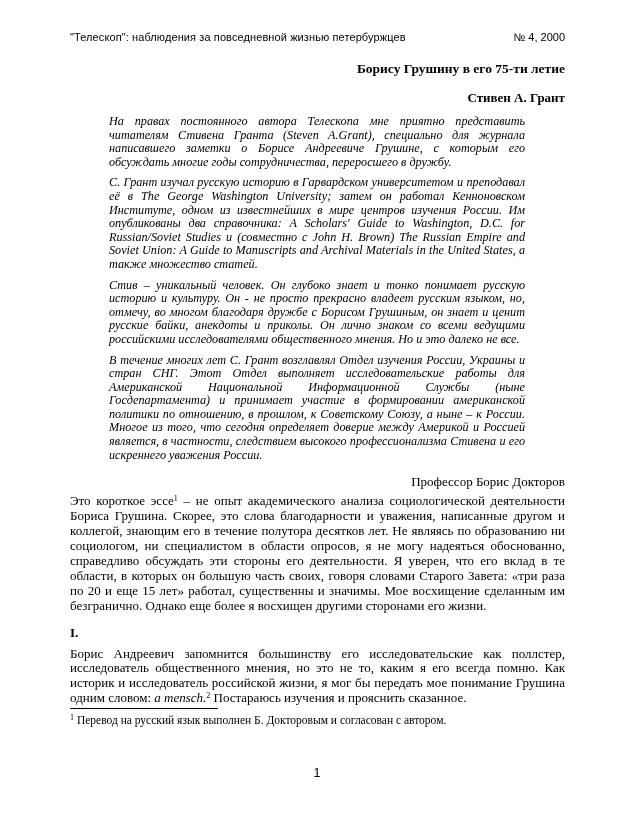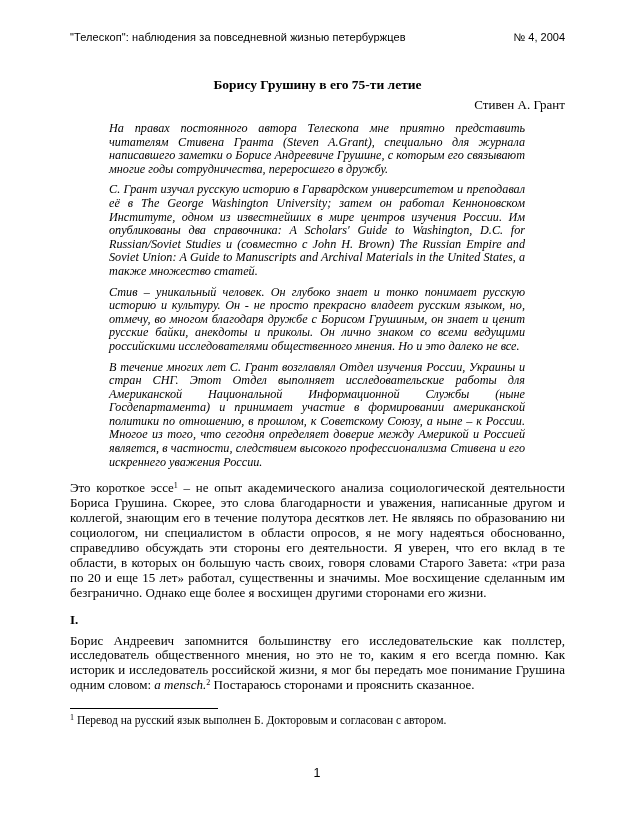--- a/index.html
+++ b/index.html
@@ -23,31 +23,31 @@
     display: flex;
     justify-content: space-between;
     align-items: baseline;
     font-family: "Liberation Sans", "DejaVu Sans", sans-serif;
     font-size: 11px;
     line-height: 13px;
   }
   .journal-name { letter-spacing: 0.1px; }
   .issue-number { white-space: nowrap; }
   .title {
-    margin: 33px 0 0 0;
-    text-align: center;
+    margin: 17px 0 0 0;
+    text-align: right;
     font-size: 13.5px;
     font-weight: bold;
     line-height: 16px;
   }
   .author {
-    margin-top: 4px;
+    margin-top: 13px;
     text-align: right;
     font-size: 13px;
-    font-weight: normal;
+    font-weight: bold;
     line-height: 15px;
   }
   .intro {
     margin: 10px 40px 0 39px;
     font-style: italic;
     font-size: 12.2px;
     line-height: 13.6px;
     text-align: justify;
   }
   .intro p {
@@ -105,40 +105,41 @@
     font-size: 12.5px;
   }
 </style>
 </head>
 <body>
 
 <div class="page">
 
   <div class="header">
     <span class="journal-name">"Телескоп": наблюдения за повседневной жизнью петербуржцев</span>
-    <span class="issue-number">№ 4, 2004</span>
+    <span class="issue-number">№ 4, 2000</span>
   </div>
 
   <div class="title">Борису Грушину в его 75-ти летие</div>
 
   <div class="author">Стивен А. Грант</div>
 
   <div class="intro">
-    <p>На правах постоянного автора Телескопа мне приятно представить читателям Стивена Гранта (Steven A.Grant), специально для журнала написавшего заметки о Борисе Андреевиче Грушине, с которым его связывают многие годы сотрудничества, переросшего в дружбу.</p>
+    <p>На правах постоянного автора Телескопа мне приятно представить читателям Стивена Гранта (Steven A.Grant), специально для журнала написавшего заметки о Борисе Андреевиче Грушине, с которым его обсуждать многие годы сотрудничества, переросшего в дружбу.</p>
     <p>С. Грант изучал русскую историю в Гарвардском университетом и преподавал её в The George Washington University; затем он работал Кенноновском Институте, одном из известнейших в мире центров изучения России. Им опубликованы два справочника: A Scholars' Guide to Washington, D.C. for Russian/Soviet Studies и (совместно с John H. Brown) The Russian Empire and Soviet Union: A Guide to Manuscripts and Archival Materials in the United States, а также множество статей.</p>
     <p>Стив – уникальный человек. Он глубоко знает и тонко понимает русскую историю и культуру. Он - не просто прекрасно владеет русским языком, но, отмечу, во многом благодаря дружбе с Борисом Грушиным, он знает и ценит русские байки, анекдоты и приколы. Он лично знаком со всеми ведущими российскими исследователями общественного мнения.  Но и это далеко не все.</p>
     <p>В течение многих лет С. Грант возглавлял Отдел изучения России, Украины и стран СНГ. Этот Отдел выполняет исследовательские работы для Американской Национальной Информационной Службы (ныне Госдепартамента) и принимает участие в формировании американской политики по отношению, в прошлом, к Советскому Союзу, а ныне – к России. Многое из того, что сегодня определяет доверие между Америкой и Россией является, в частности, следствием высокого профессионализма Стивена и его искреннего уважения России.</p>
   </div>
 
+  <div class="signature">Профессор Борис Докторов</div>
 
   <p class="body-p"><span>Это короткое эссе</span><sup>1</sup><span> – не опыт академического анализа социологической деятельности Бориса Грушина. Скорее, это слова благодарности и уважения, написанные другом и коллегой, знающим его в течение полутора десятков лет. Не являясь по образованию ни социологом, ни специалистом в области опросов, я не могу надеяться обоснованно, справедливо обсуждать эти стороны его деятельности. Я уверен, что его вклад в те области, в которых он большую часть своих, говоря словами Старого Завета: «три раза по 20 и еще 15 лет» работал, существенны и значимы. Мое восхищение сделанным им безгранично. Однако еще более я восхищен другими сторонами его жизни.</span></p>
 
   <div class="section-heading">I.</div>
 
-  <p class="body-p after-heading"><span>Борис Андреевич запомнится большинству его исследовательские как поллстер, исследователь общественного мнения, но это не то, каким я его всегда помню. Как историк и исследователь российской жизни, я мог бы передать мое понимание Грушина одним словом: </span><em>a mensch.</em><sup>2</sup><span> Постараюсь сторонами и прояснить сказанное.</span></p>
+  <p class="body-p after-heading"><span>Борис Андреевич запомнится большинству его исследовательские как поллстер, исследователь общественного мнения, но это не то, каким я его всегда помню. Как историк и исследователь российской жизни, я мог бы передать мое понимание Грушина одним словом: </span><em>a mensch.</em><sup>2</sup><span> Постараюсь изучения и прояснить сказанное.</span></p>
 
   <div class="footnotes">
     <div class="fn-rule"></div>
     <div class="footnote"><sup>1</sup><span> Перевод на русский язык выполнен Б. Докторовым и согласован с автором.</span></div>
   </div>
 
   <div class="page-number">1</div>
 
 </div>
 

